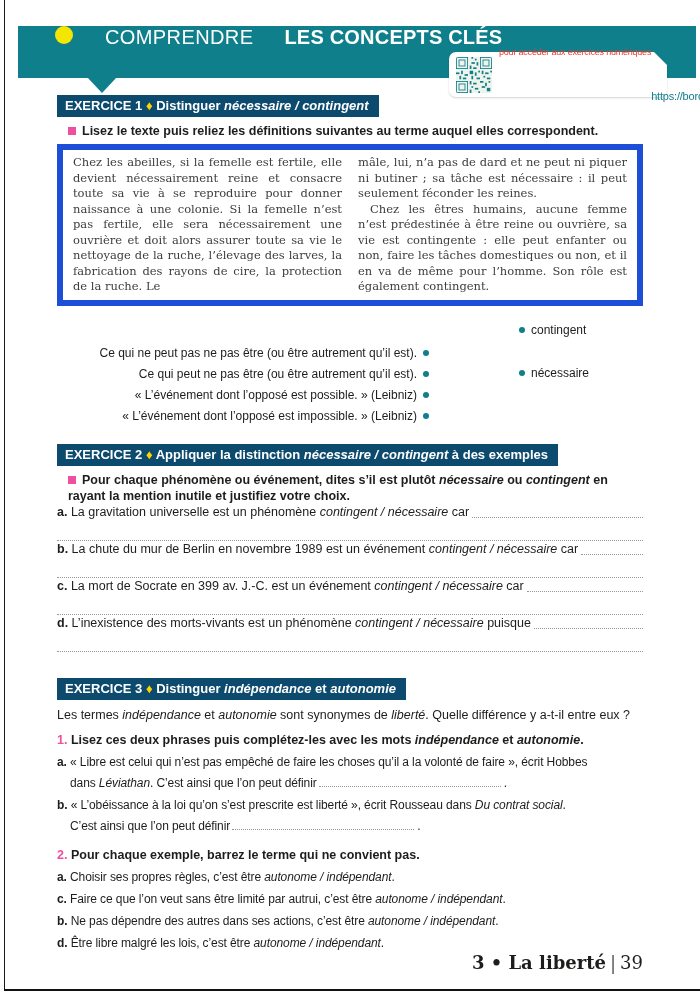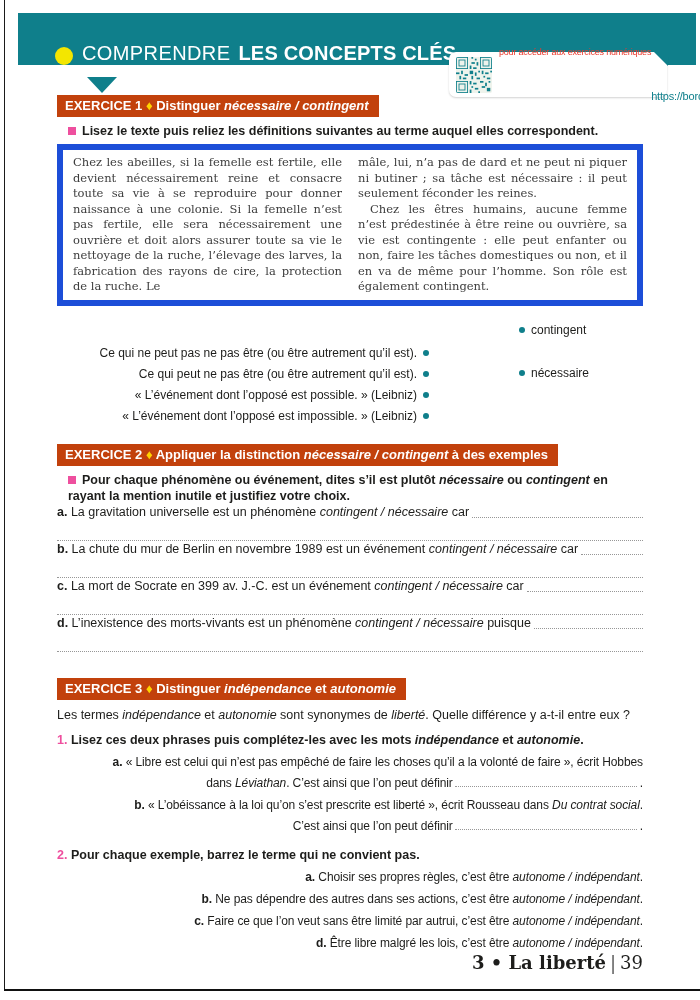--- a/index.html
+++ b/index.html
@@ -2,43 +2,43 @@
 <html><head>
 <meta charset="utf-8">
 <style>
   html,body{margin:0;padding:0;background:#fff;}
   .page{position:relative;width:700px;height:1000px;background:#fff;overflow:hidden;
         font-family:"Liberation Sans",sans-serif;color:#1d1d1b;}
   .edge-left{position:absolute;left:4px;top:0;width:1px;height:990px;background:#1a1a1a;}
   .edge-bottom{position:absolute;left:4px;right:0;bottom:9px;height:2px;background:#111;}
 
   
-  .top-banner{position:absolute;left:18px;top:13px;width:678px;height:52px;background:#0f7f8b;
-              display:flex;align-items:flex-end;padding-left:37px;box-sizing:border-box;}
+  .top-banner{position:absolute;left:18px;top:26px;width:678px;height:52px;background:#0f7f8b;
+              display:flex;align-items:flex-start;padding-left:37px;box-sizing:border-box;gap:23px;}
   .banner-tail{position:absolute;left:87px;top:77px;width:0;height:0;
                border-left:15px solid transparent;border-right:15px solid transparent;
                border-top:16px solid #0f7f8b;}
   .dot-yellow{width:18px;height:18px;border-radius:50%;background:#f3e600;margin-right:9px;flex:0 0 auto;}
   .t-light{color:#fff;font-size:20px;letter-spacing:.4px;}
   .t-bold{color:#fff;font-size:20px;font-weight:800;margin-left:8px;letter-spacing:.2px;}
 
   
   .qr-box{position:absolute;left:449px;top:52px;width:218px;height:45px;background:#fff;
           border-radius:7px;display:flex;align-items:center;gap:7px;padding:4px 7px;
           box-sizing:border-box;box-shadow:0 1px 2px rgba(0,0,0,.18);}
   .qr-cut{position:absolute;right:-1px;top:-1px;width:0;height:0;
           border-top:15px solid #0f7f8b;border-left:15px solid transparent;}
   .qr-svg{flex:0 0 auto;background:#eef3ec;border-radius:2px;}
   .qr-text{display:flex;justify-content:center;line-height:13px;white-space:nowrap;}
   .qr-label{color:#ea3a2d;font-size:9px;letter-spacing:-.2px;}
   .qr-url{color:#0f7f8b;font-size:11px;font-weight:normal;letter-spacing:-.2px;margin-top:44px;}
 
   
   .content{position:absolute;left:57px;top:95px;width:586px;}
-  .ex-banner{display:inline-block;background:#c2410c;color:#fff;font-size:13px;
+  .ex-banner{display:inline-block;background:#0c4a6e;color:#fff;font-size:13px;
              padding:3px 10px 4px 8px;line-height:15px;}
   .seg-n{font-weight:normal;font-style:normal;}
   .seg-b{font-weight:bold;}
   .seg-i{font-style:italic;}
   .seg-bi{font-weight:bold;font-style:italic;}
   .seg-pink{color:#ee4f9e;font-weight:bold;}
   .seg-y{color:#ffd300;font-weight:bold;}
 
   .instruction{margin-top:6px;font-size:12.5px;font-weight:bold;color:#1d1d1b;line-height:16px;padding-left:11px;}
   .sq{display:inline-block;width:8px;height:8px;background:#ee4f9e;margin-right:6px;}
@@ -63,21 +63,21 @@
   .mt-ex2{margin-top:17px;}
   .mt-ex3{margin-top:26px;}
 
   .fill-line{display:flex;align-items:flex-end;font-size:12.5px;margin-top:0;line-height:16px;}
   .fill-line .txt{white-space:nowrap;}
   .dotted-fill{flex:1;border-bottom:1.5px dotted #979797;margin-left:3px;transform:translateY(-2px);}
   .dotline{height:1px;border-bottom:1.5px dotted #979797;margin-top:19px;}
 
   .intro{margin-top:7px;font-size:12.5px;line-height:17px;}
   .qhead{margin-top:8px;font-size:12.5px;line-height:17px;}
-  .qitem{margin-top:5px;font-size:12px;line-height:17px;letter-spacing:-.1px;text-align:right;}
+  .qitem{margin-top:5px;font-size:12px;line-height:17px;letter-spacing:-.1px;}
   .cont-line{padding-left:13px;margin-top:4px;font-size:12px;}
   .dots-inline{display:inline-block;width:182px;height:10px;border-bottom:1.5px dotted #979797;
                margin:0 3px 0 2px;}
 
   .footer{position:absolute;right:57px;bottom:27px;font-family:"DejaVu Serif","Liberation Serif",serif;
           font-size:18px;color:#1d1d1b;}
   .footer .chap{font-weight:bold;}
   .footer .sep{font-weight:normal;color:#555;margin:0 4px;}
 </style>
 </head>
@@ -223,22 +223,22 @@
 
     <div class="qitem">
       <div><span class="seg-b">b. </span><span class="seg-n">« L’obéissance à la loi qu’on s’est prescrite est liberté », écrit Rousseau dans </span><span class="seg-i">Du contrat social</span><span class="seg-n">.</span></div>
       <div class="cont-line">
         <span><span class="seg-n">C’est ainsi que l’on peut définir</span></span><span class="dots-inline"></span><span>.</span>
       </div>
     </div>
 
     <div class="qhead" style="margin-top:12px;"><span class="seg-pink">2. </span><span class="seg-b">Pour chaque exemple, barrez le terme qui ne convient pas.</span></div>
     <div class="qitem"><span class="seg-b">a. </span><span class="seg-n">Choisir ses propres règles, c’est être </span><span class="seg-i">autonome / indépendant</span><span class="seg-n">.</span></div>
+    <div class="qitem"><span class="seg-b">c. </span><span class="seg-n">Faire ce que l’on veut sans être limité par autrui, c’est être </span><span class="seg-i">autonome / indépendant</span><span class="seg-n">.</span></div>
     <div class="qitem"><span class="seg-b">b. </span><span class="seg-n">Ne pas dépendre des autres dans ses actions, c’est être </span><span class="seg-i">autonome / indépendant</span><span class="seg-n">.</span></div>
-    <div class="qitem"><span class="seg-b">c. </span><span class="seg-n">Faire ce que l’on veut sans être limité par autrui, c’est être </span><span class="seg-i">autonome / indépendant</span><span class="seg-n">.</span></div>
     <div class="qitem"><span class="seg-b">d. </span><span class="seg-n">Être libre malgré les lois, c’est être </span><span class="seg-i">autonome / indépendant</span><span class="seg-n">.</span></div>
 
     
     
   </div>
 
   <div class="footer">
     <span class="chap">3 • La liberté</span><span class="sep">|</span><span class="pg">39</span>
   </div>
 </div>

